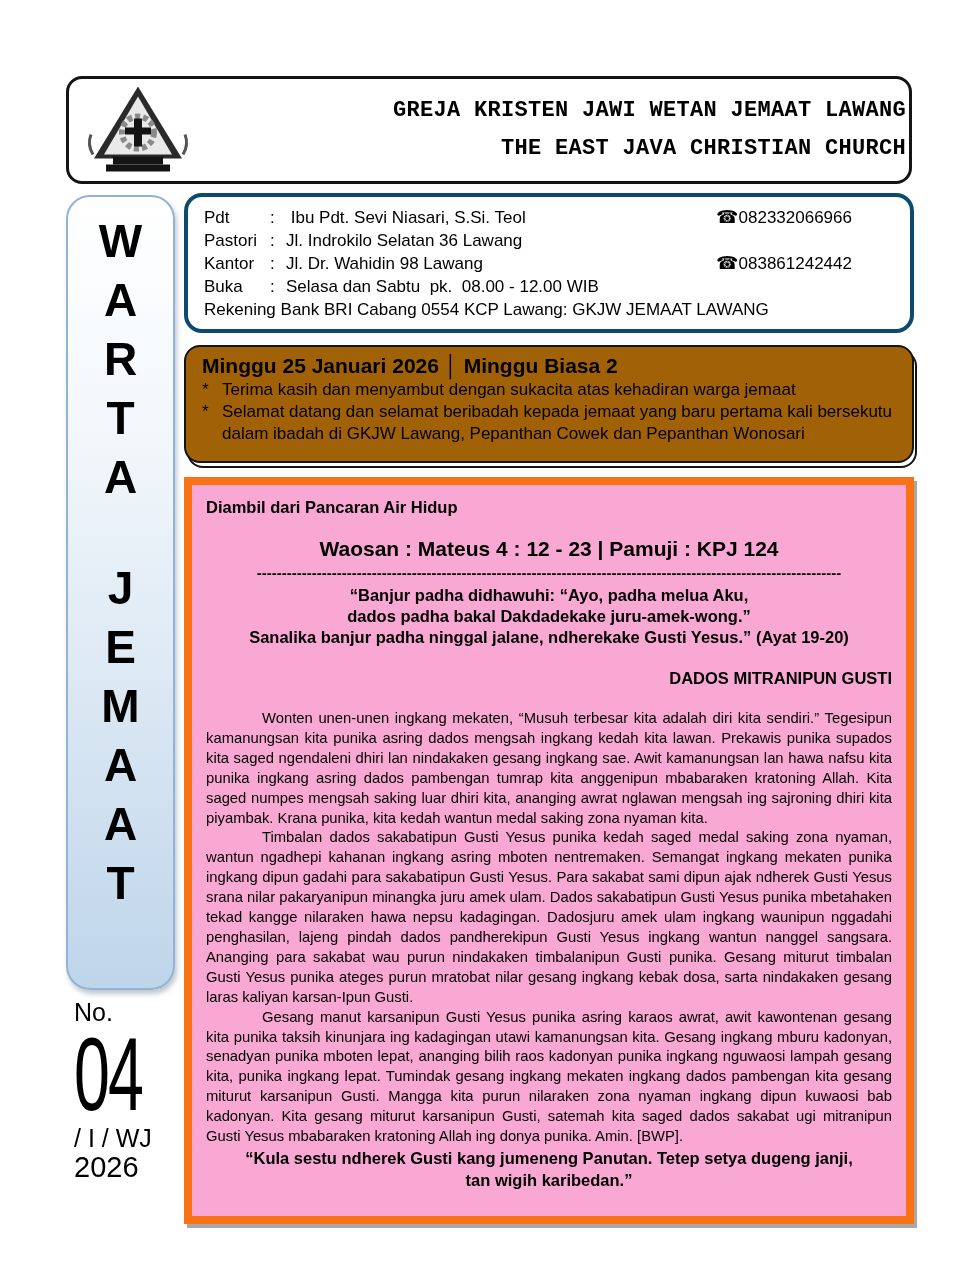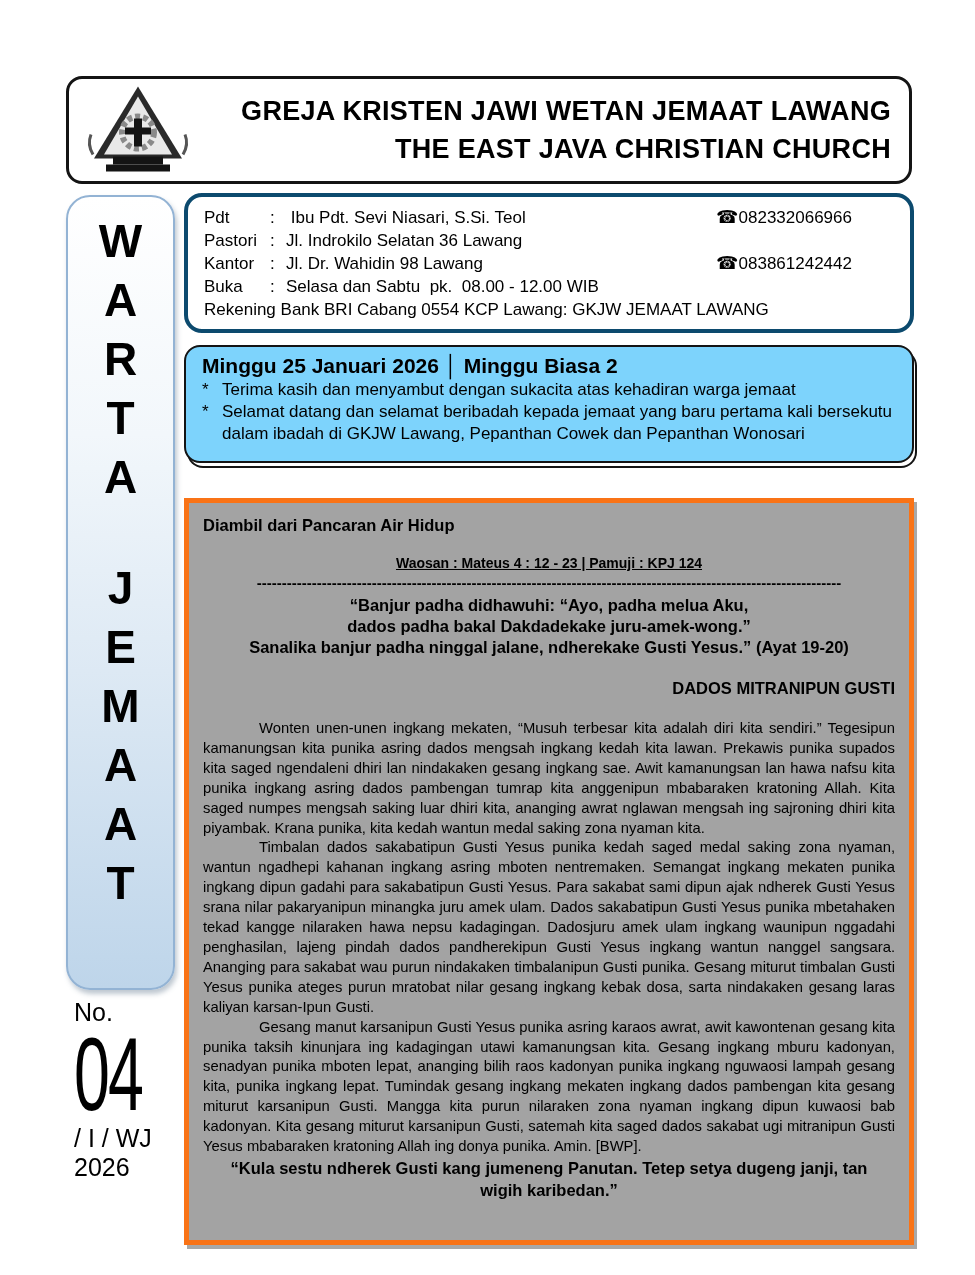--- a/index.html
+++ b/index.html
@@ -3,67 +3,67 @@
 <meta charset="utf-8">
 <style>
   html,body{margin:0;padding:0;background:#ffffff;}
   .page{position:relative;width:975px;height:1275px;background:#ffffff;
         font-family:"Liberation Sans", sans-serif;color:#000;overflow:hidden;}
 
   
   .header-box{position:absolute;left:66px;top:76px;width:846px;height:108px;
               border:3px solid #141414;border-radius:16px;display:flex;align-items:center;box-sizing:border-box;background:#fff;}
   .logo-wrap{width:138px;height:100%;display:flex;align-items:center;justify-content:center;}
-  .header-titles{flex:1;text-align:right;padding-right:18px;font-weight:bold;
-                 font-size:27px;line-height:38px;letter-spacing:0.3px;}
+  .header-titles{flex:1;text-align:right;padding-right:3px;font-weight:bold;
+                 font-size:22px;line-height:38px;letter-spacing:0.3px;font-family:Liberation Mono, monospace;}
 
   
   .sidebar{position:absolute;left:66px;top:195px;width:109px;height:795px;box-sizing:border-box;
            border:2px solid #93b3d4;border-radius:24px;
            background:linear-gradient(to bottom,#ffffff 0%,#f2f7fb 30%,#dde9f4 60%,#bed5ea 100%);
            box-shadow:2px 4px 5px rgba(110,130,150,0.45);
            display:flex;flex-direction:column;align-items:center;padding-top:14px;}
   .sb-letter{height:59px;display:flex;align-items:center;font-weight:bold;font-size:46px;line-height:1;}
   .sb-gap{height:52px;}
 
   .issue{position:absolute;left:74px;top:998px;width:110px;}
   .issue .no-label{font-size:25px;line-height:28px;}
   .issue .number{font-size:104px;line-height:96px;font-weight:400;letter-spacing:-3px;
                  transform:scaleX(0.62);transform-origin:left top;display:block;height:98px;}
   .issue .code{font-size:25px;line-height:29px;}
-  .issue .year{font-size:25px;line-height:29px;}
+  .issue .year{font-size:29px;line-height:29px;}
 
   
   .contact-box{position:absolute;left:184px;top:193px;width:730px;height:140px;box-sizing:border-box;
                border:4px solid #0c4a6e;border-radius:18px;background:#fff;
                padding:9px 14px 0 16px;font-size:17px;line-height:23px;}
   .c-row{display:flex;}
   .c-label{width:66px;}
   .c-sep{width:16px;}
   .c-value{white-space:pre;}
   .c-phone{margin-left:auto;margin-right:44px;white-space:nowrap;}
   .phone-icon{font-size:18px;}
 
   
   .announce-box{position:absolute;left:184px;top:345px;width:730px;height:118px;box-sizing:border-box;
-                border:2px solid #141414;border-radius:16px;background:#7dd3fc;
+                border:2px solid #141414;border-radius:16px;background:#a16207;
                 padding:6px 14px 0 16px;
                 box-shadow:3px 5px 0 -2px #ffffff, 3px 5px 0 0 #141414;}
   .a-title{font-weight:bold;font-size:21px;line-height:26px;}
   .a-intro{font-size:17px;line-height:22px;}
   .a-item{display:flex;font-size:17px;line-height:22px;}
   .a-bullet{width:20px;flex:0 0 20px;}
   .a-text{flex:1;}
 
   
-  .main-box{position:absolute;left:184px;top:498px;width:730px;height:747px;box-sizing:border-box;
-            border:5px solid #f97316;background:#a3a3a3;box-shadow:3px 4px 0 0 #a8a8a8;
+  .main-box{position:absolute;left:184px;top:477px;width:730px;height:747px;box-sizing:border-box;
+            border:8px solid #f97316;background:#f9a8d4;box-shadow:3px 4px 0 0 #a8a8a8;
             padding:12px 14px 0 14px;overflow:hidden;}
   .d-source{font-weight:bold;font-size:16.5px;line-height:20px;}
-  .d-reading{text-align:center;font-weight:bold;font-size:14px;margin-top:20px;text-decoration:underline;}
+  .d-reading{text-align:center;font-weight:bold;font-size:21px;margin-top:20px;}
   .d-divider{text-align:center;font-weight:bold;font-size:15px;line-height:16px;margin-top:4px;
              white-space:nowrap;overflow:hidden;}
   .d-verse{text-align:center;font-weight:bold;font-size:16.5px;line-height:21px;margin-top:4px;}
   .d-title{text-align:right;font-weight:bold;font-size:16.5px;margin-top:21px;}
   .d-paragraphs{margin-top:21px;font-size:14.8px;line-height:19.9px;text-align:justify;}
   .d-paragraphs p{margin:0;text-indent:56px;}
   .d-closing{text-align:center;font-weight:bold;font-size:16.5px;line-height:22px;padding:0 26px;}
 </style>
 </head>
 <body>

